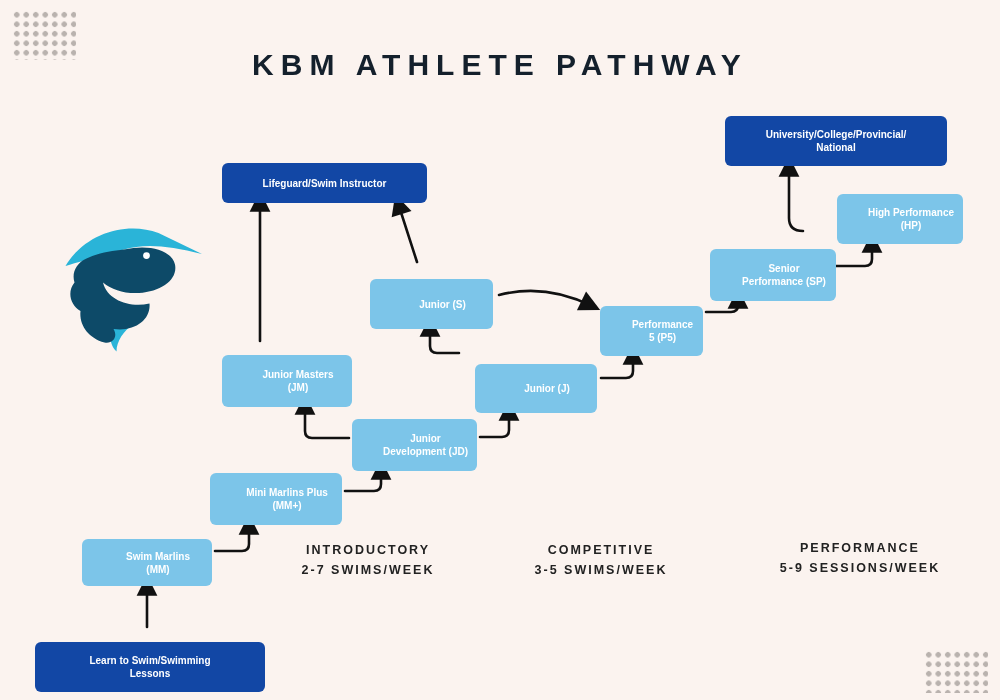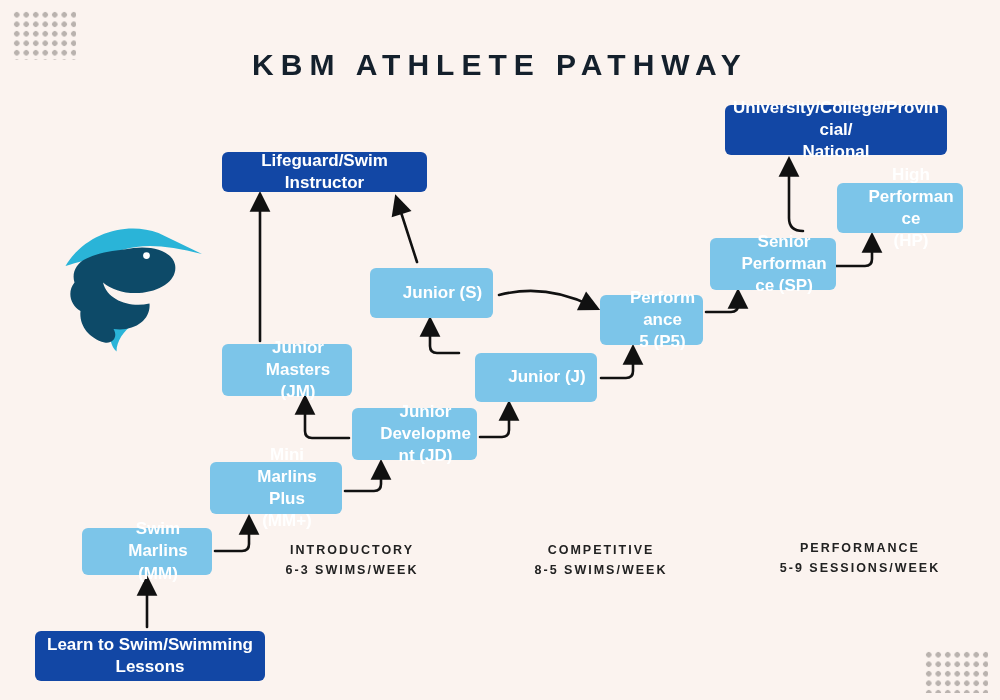--- a/index.html
+++ b/index.html
@@ -42,22 +42,23 @@
 
   .box{
     position:absolute;
     border-radius:6px;
     color:#ffffff;
     display:flex;align-items:center;justify-content:center;
     text-align:center;
     box-sizing:border-box;
     padding:3px 6px;
     font-weight:bold;
-    font-size:17px;
+    font-size:10px;
     line-height:1.3;
+    margin-top:11px;
   }
   .box span{white-space:pre-line;overflow-wrap:anywhere;}
   .box.dark{background:var(--dark-box,#1247a5);}
   .box.light{background:var(--light-box,#7cc5e9);padding-left:28px;}
 
   .stage{
     position:absolute;
     transform:translateX(-50%);
     text-align:center;
     color:var(--stage-text,#222);
@@ -147,26 +148,26 @@
 (HP)</span>
   </div>
   <div class="box dark" style="left:222px;top:152px;width:205px;height:40px;">
     <span>Lifeguard/Swim Instructor</span>
   </div>
   <div class="box dark" style="left:725px;top:105px;width:222px;height:50px;">
     <span>University/College/Provincial/
 National</span>
   </div>
 
-  <div class="stage" style="left:352px;top:540px;">
+  <div class="stage" style="left:368px;top:540px;">
     <div>INTRODUCTORY</div>
-    <div>6-3 SWIMS/WEEK</div>
+    <div>2-7 SWIMS/WEEK</div>
   </div>
   <div class="stage" style="left:601px;top:540px;">
     <div>COMPETITIVE</div>
-    <div>8-5 SWIMS/WEEK</div>
+    <div>3-5 SWIMS/WEEK</div>
   </div>
   <div class="stage" style="left:860px;top:538px;">
     <div>PERFORMANCE</div>
     <div>5-9 SESSIONS/WEEK</div>
   </div>
 
 </div>
 
 </body></html>

